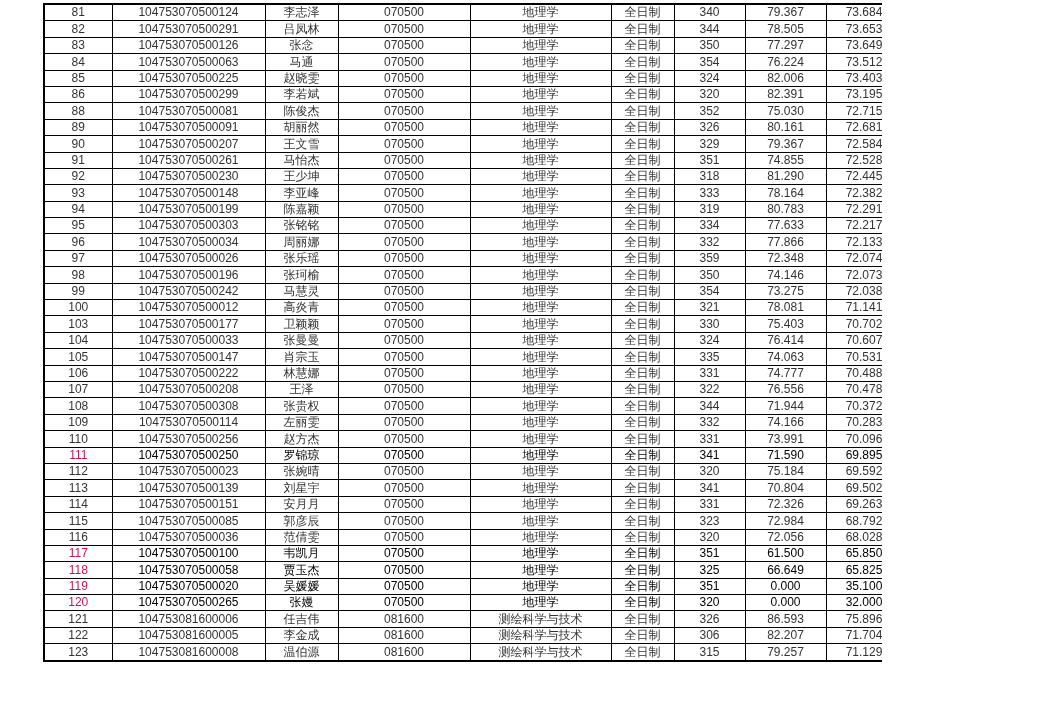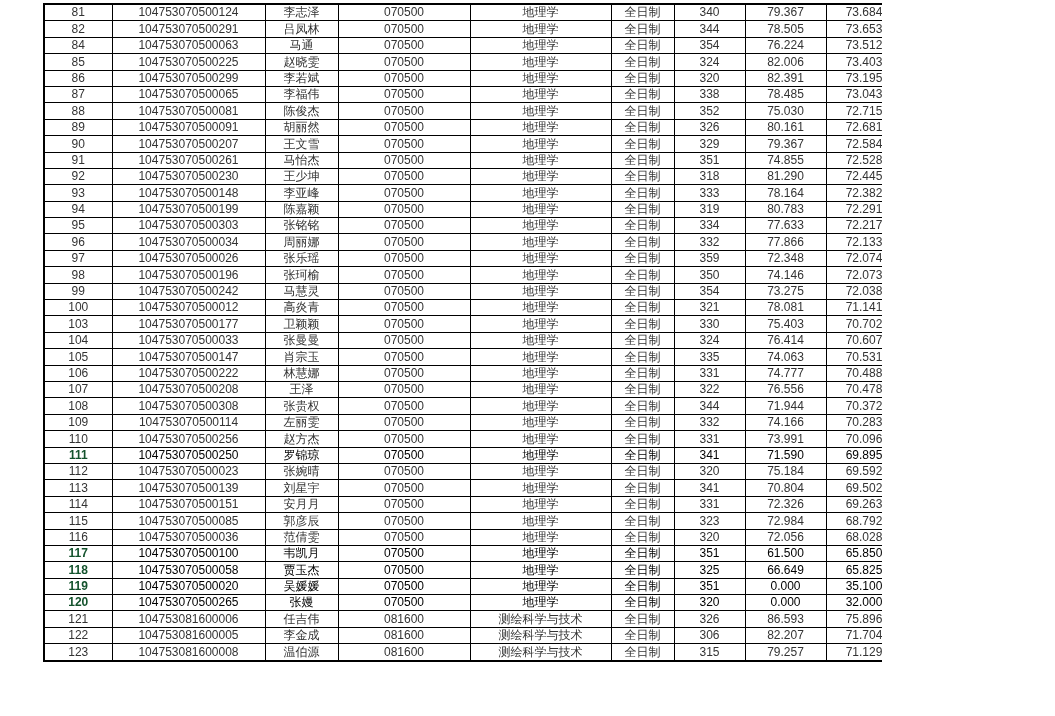--- a/index.html
+++ b/index.html
@@ -31,22 +31,22 @@
     line-height: 1.05;
     color: #333333;
     white-space: nowrap;
     overflow: hidden;
   }
   tr.bold-row td {
     font-weight: normal;
     color: #000000;
   }
   tr.bold-row td[data-field="no"] {
-    font-weight: bold;
-    color: #14532d;
+    font-weight: normal;
+    color: #be185d;
   }
 </style>
 </head>
 <body>
 
 <div class="page">
   <table class="results">
     <colgroup>
       <col style="width:68px">
       <col style="width:153px">
@@ -78,20 +78,32 @@
       <td data-field="name">吕凤林</td>
       <td data-field="code">070500</td>
       <td data-field="major">地理学</td>
       <td data-field="mode">全日制</td>
       <td data-field="score1">344</td>
       <td data-field="score2">78.505</td>
       <td data-field="score3">73.653</td>
       <td data-field="remark"></td>
     </tr>
         <tr>
+      <td data-field="no">83</td>
+      <td data-field="id">104753070500126</td>
+      <td data-field="name">张念</td>
+      <td data-field="code">070500</td>
+      <td data-field="major">地理学</td>
+      <td data-field="mode">全日制</td>
+      <td data-field="score1">350</td>
+      <td data-field="score2">77.297</td>
+      <td data-field="score3">73.649</td>
+      <td data-field="remark"></td>
+    </tr>
+        <tr>
       <td data-field="no">84</td>
       <td data-field="id">104753070500063</td>
       <td data-field="name">马通</td>
       <td data-field="code">070500</td>
       <td data-field="major">地理学</td>
       <td data-field="mode">全日制</td>
       <td data-field="score1">354</td>
       <td data-field="score2">76.224</td>
       <td data-field="score3">73.512</td>
       <td data-field="remark"></td>
@@ -111,32 +123,20 @@
         <tr>
       <td data-field="no">86</td>
       <td data-field="id">104753070500299</td>
       <td data-field="name">李若斌</td>
       <td data-field="code">070500</td>
       <td data-field="major">地理学</td>
       <td data-field="mode">全日制</td>
       <td data-field="score1">320</td>
       <td data-field="score2">82.391</td>
       <td data-field="score3">73.195</td>
-      <td data-field="remark"></td>
-    </tr>
-        <tr>
-      <td data-field="no">87</td>
-      <td data-field="id">104753070500065</td>
-      <td data-field="name">李福伟</td>
-      <td data-field="code">070500</td>
-      <td data-field="major">地理学</td>
-      <td data-field="mode">全日制</td>
-      <td data-field="score1">338</td>
-      <td data-field="score2">78.485</td>
-      <td data-field="score3">73.043</td>
       <td data-field="remark"></td>
     </tr>
         <tr>
       <td data-field="no">88</td>
       <td data-field="id">104753070500081</td>
       <td data-field="name">陈俊杰</td>
       <td data-field="code">070500</td>
       <td data-field="major">地理学</td>
       <td data-field="mode">全日制</td>
       <td data-field="score1">352</td>

